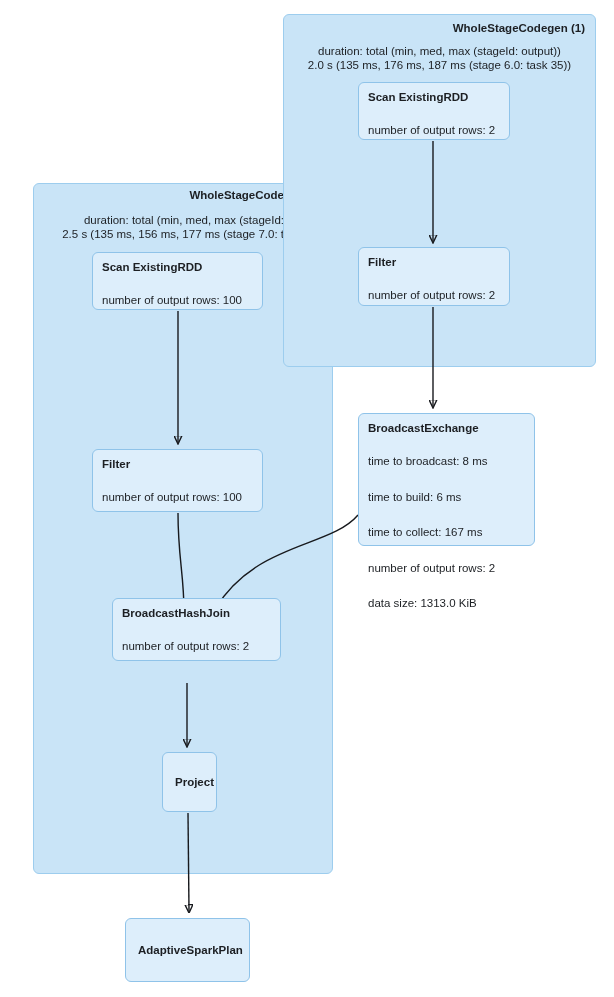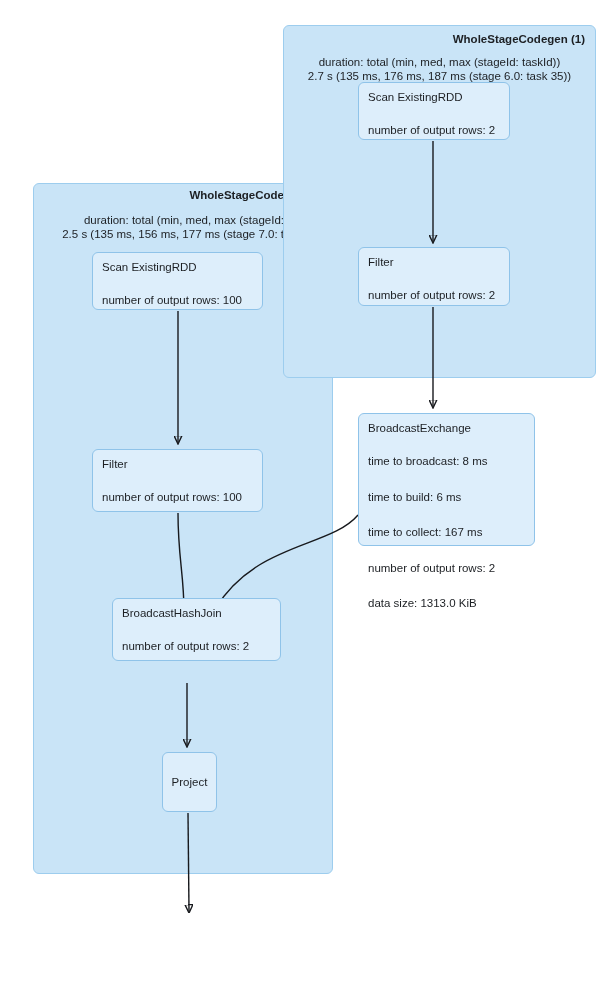--- a/index.html
+++ b/index.html
@@ -10,63 +10,63 @@
     font-size:11.5px;
   }
   .cluster{
     position:absolute;
     background:var(--cluster-fill,#c9e4f7);
     border:1px solid var(--cluster-border,#9dcdee);
     border-radius:6px;
     box-sizing:border-box;
     z-index:1;
   }
-  .cluster-right{z-index:2;margin-top:11px;}
+  .cluster-right{z-index:2;}
   .cluster-label{position:absolute;}
   .cluster-title{font-weight:bold;display:block;line-height:13px;}
   .cluster-duration{line-height:13.5px;display:block;}
   .left-label{left:0;top:5px;width:250px;text-align:right;}
   .left-label .cluster-title{margin-bottom:12px;}
   .right-label{left:0;top:7px;width:100%;}
   .right-label .cluster-title{text-align:right;padding-right:10px;margin-bottom:10px;}
   .right-label .cluster-duration{text-align:center;}
   .edges{position:absolute;left:0;top:0;z-index:3;pointer-events:none;}
   .edges path{stroke:var(--edge-color,#17191d);stroke-width:1.4;fill:none;}
   .node{
     position:absolute;
     background:var(--node-fill,#ddeefb);
     border:1px solid var(--node-border,#8fc3e9);
     border-radius:6px;
     box-sizing:border-box;
     padding:7px 9px;
     z-index:4;
   }
-  .node .title{font-weight:normal;display:block;line-height:14px;margin-bottom:14px;}
+  .node .title{font-weight:bold;display:block;line-height:14px;margin-bottom:14px;}
   .node .metric{display:block;line-height:18.5px;margin-top:17px;}
-  .node.leaf{display:flex;align-items:center;justify-content:center;padding:12px;}
+  .node.leaf{display:flex;align-items:center;padding:12px;}
   .node.leaf .title{margin-bottom:0;}
 </style>
 </head>
 <body>
 
 <div class="canvas">
 
   <div class="cluster cluster-left" style="left:33px;top:183px;width:300px;height:691px;border-radius:6px;">
     <div class="cluster-label left-label">
       <span class="cluster-title">WholeStageCode</span>
       <span class="cluster-duration">duration: total (min, med, max (stageId:</span>
       <span class="cluster-duration">2.5 s (135 ms, 156 ms, 177 ms (stage 7.0: t</span>
     </div>
   </div>
 
   <div class="cluster cluster-right" style="left:283px;top:14px;width:313px;height:353px;">
     <div class="cluster-label right-label">
       <span class="cluster-title">WholeStageCodegen (1)</span>
-      <span class="cluster-duration">duration: total (min, med, max (stageId: taskId))</span>
-      <span class="cluster-duration">2.7 s (135 ms, 176 ms, 187 ms (stage 6.0: task 35))</span>
+      <span class="cluster-duration">duration: total (min, med, max (stageId: output))</span>
+      <span class="cluster-duration">2.0 s (135 ms, 176 ms, 187 ms (stage 6.0: task 35))</span>
     </div>
   </div>
 
   <svg class="edges" width="614" height="997">
     <defs>
       <marker id="arrow" markerWidth="9" markerHeight="9" refX="6.5" refY="4.5" orient="auto" markerUnits="userSpaceOnUse">
         <path d="M0,0.5 L8.5,4.5 L0,8.5 z" fill="#17191d" stroke="none"></path>
       </marker>
     </defs>
     <path d="M433 141 L433 241" marker-end="url(#arrow)"></path>
@@ -109,14 +109,17 @@
 
   <div class="node" style="left:112px;top:598px;width:169px;height:63px;">
     <span class="title">BroadcastHashJoin</span>
     <span class="metric">number of output rows: 2</span>
   </div>
 
   <div class="node leaf" style="left:162px;top:752px;width:55px;height:60px;">
     <span class="title">Project</span>
   </div>
 
+  <div class="node leaf" style="left:125px;top:918px;width:125px;height:64px;">
+    <span class="title">AdaptiveSparkPlan</span>
+  </div>
 
 </div>
 
 </body></html>

